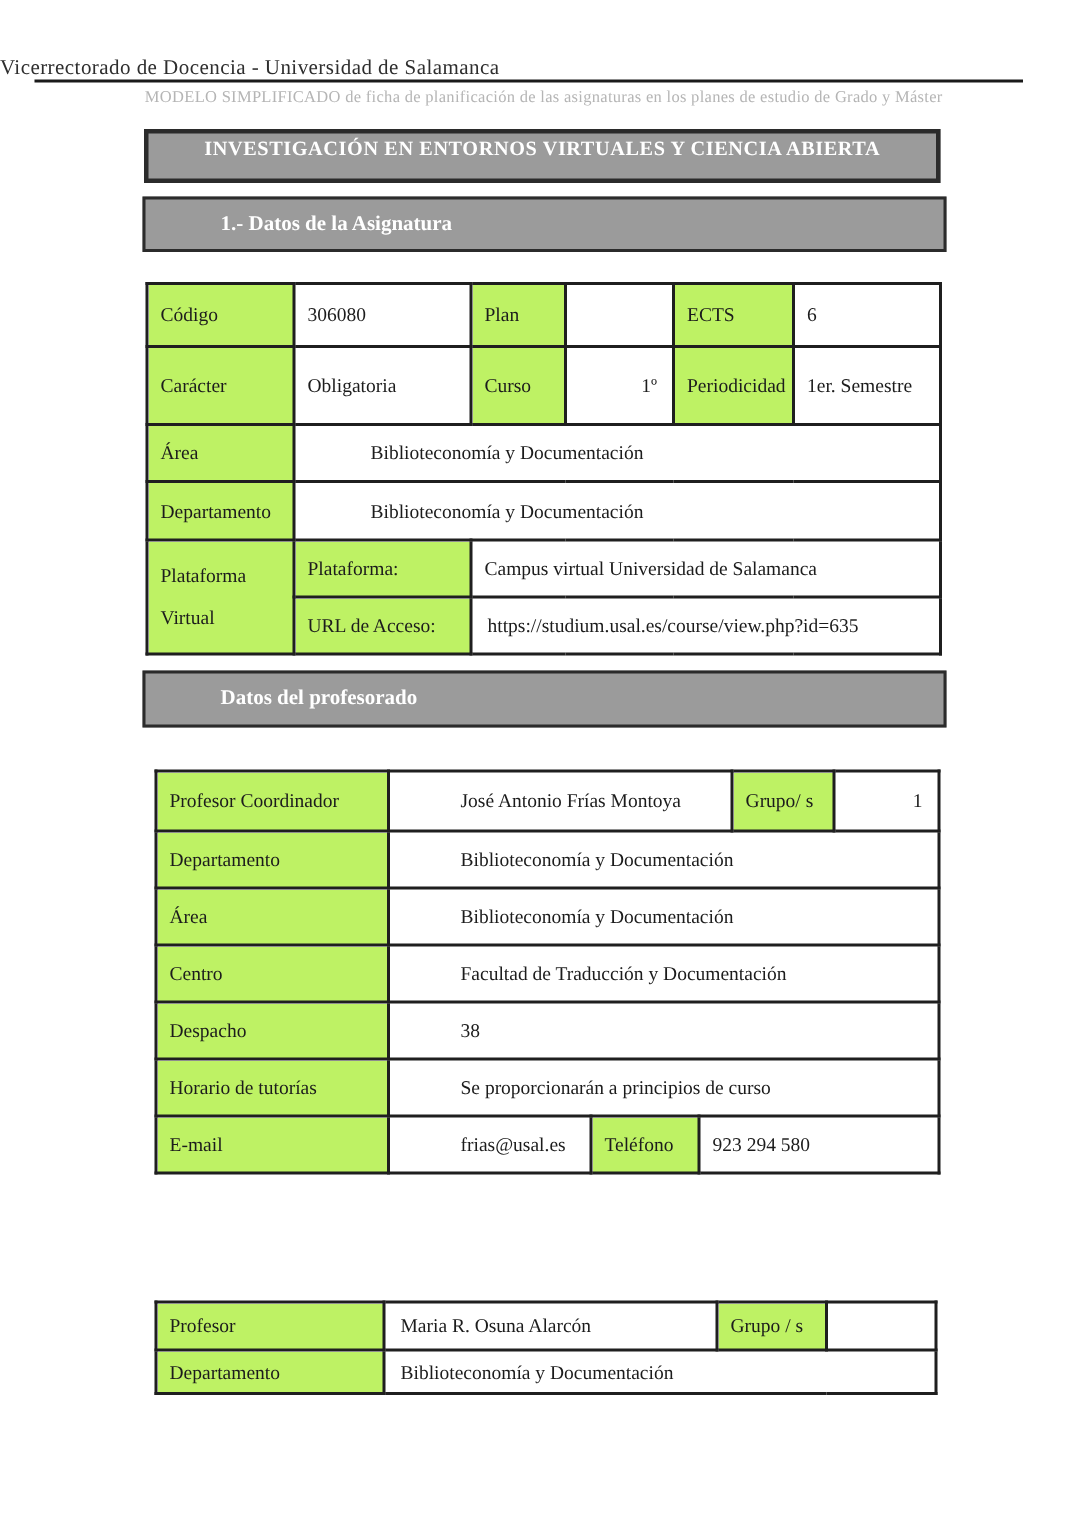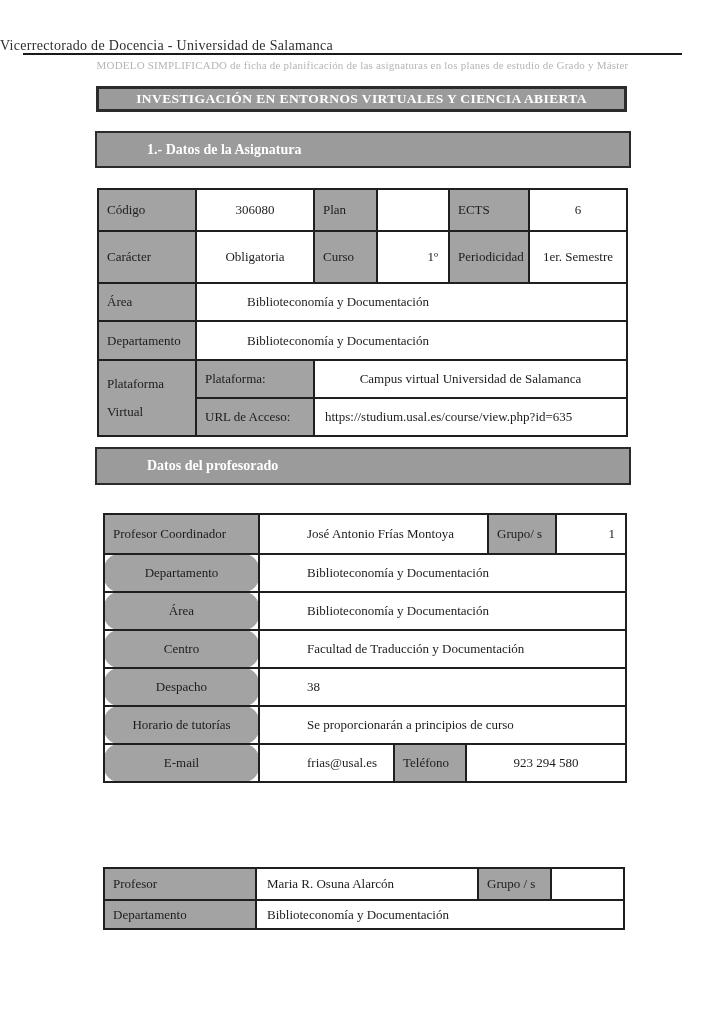--- a/index.html
+++ b/index.html
@@ -10,30 +10,30 @@
   }
   .abs{position:absolute;}
 
   
   .hdr-title{top:38px;left:0;width:725px;text-align:left;font-size:14px;letter-spacing:0.3px;color:#2e2e2e;}
   .hdr-rule{top:53px;left:23px;width:659px;height:2px;background:#1a1a1a;}
   .hdr-sub{top:59px;left:0;width:725px;text-align:center;font-size:11px;color:#b5b5b5;letter-spacing:0.2px;}
 
   
   .banner{background:#9b9b9b;border:2px solid #2b2b2b;box-sizing:border-box;color:#ffffff;font-weight:bold;}
-  .banner-course{top:86px;left:96px;width:531px;height:26px;border-width:3px;
+  .banner-course{top:86px;left:96px;width:531px;height:36px;border-width:3px;
     text-align:center;font-size:13.5px;letter-spacing:0.4px;line-height:20px;}
   .banner-sec1{top:131px;left:95px;width:536px;height:37px;font-size:14px;line-height:33px;padding-left:50px;}
   .banner-sec2{top:447px;left:95px;width:536px;height:38px;font-size:14px;line-height:34px;padding-left:50px;}
 
   
   table{border-collapse:collapse;table-layout:fixed;}
   td{border:2px solid #1f1f1f;font-size:13px;padding:0 8px;vertical-align:middle;overflow:hidden;}
-  td.gray{background:#a3a3a3;}
-  td.center{text-align:center;border-radius:15px;}
+  td.gray{background:#bef264;}
+  td.center{}
   td.right{text-align:right;padding-right:10px;}
   td.indent{padding-left:50px;}
   td.indent47{padding-left:47px;border-radius:16px;}
   td.val{padding-left:10px;margin-left:40px;}
   .t-asig{top:188px;left:97px;width:529px;}
   .t-prof{top:513px;left:103px;width:522px;}
   .t-prof2{top:867px;left:103px;width:520px;}
   .pv-label{line-height:28px;white-space:normal;}
 </style>
 </head>

